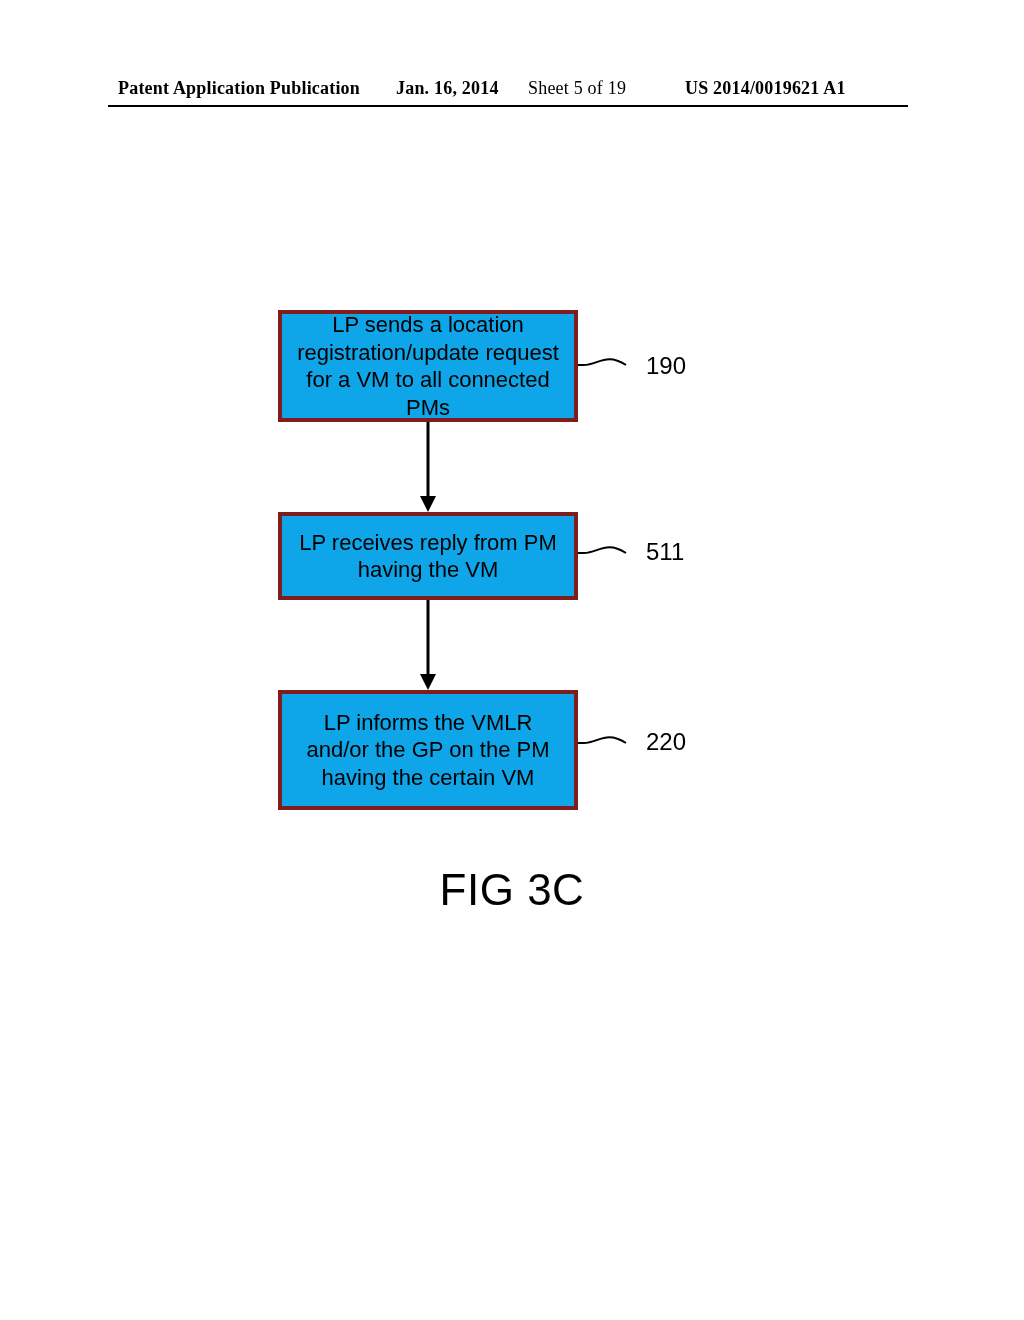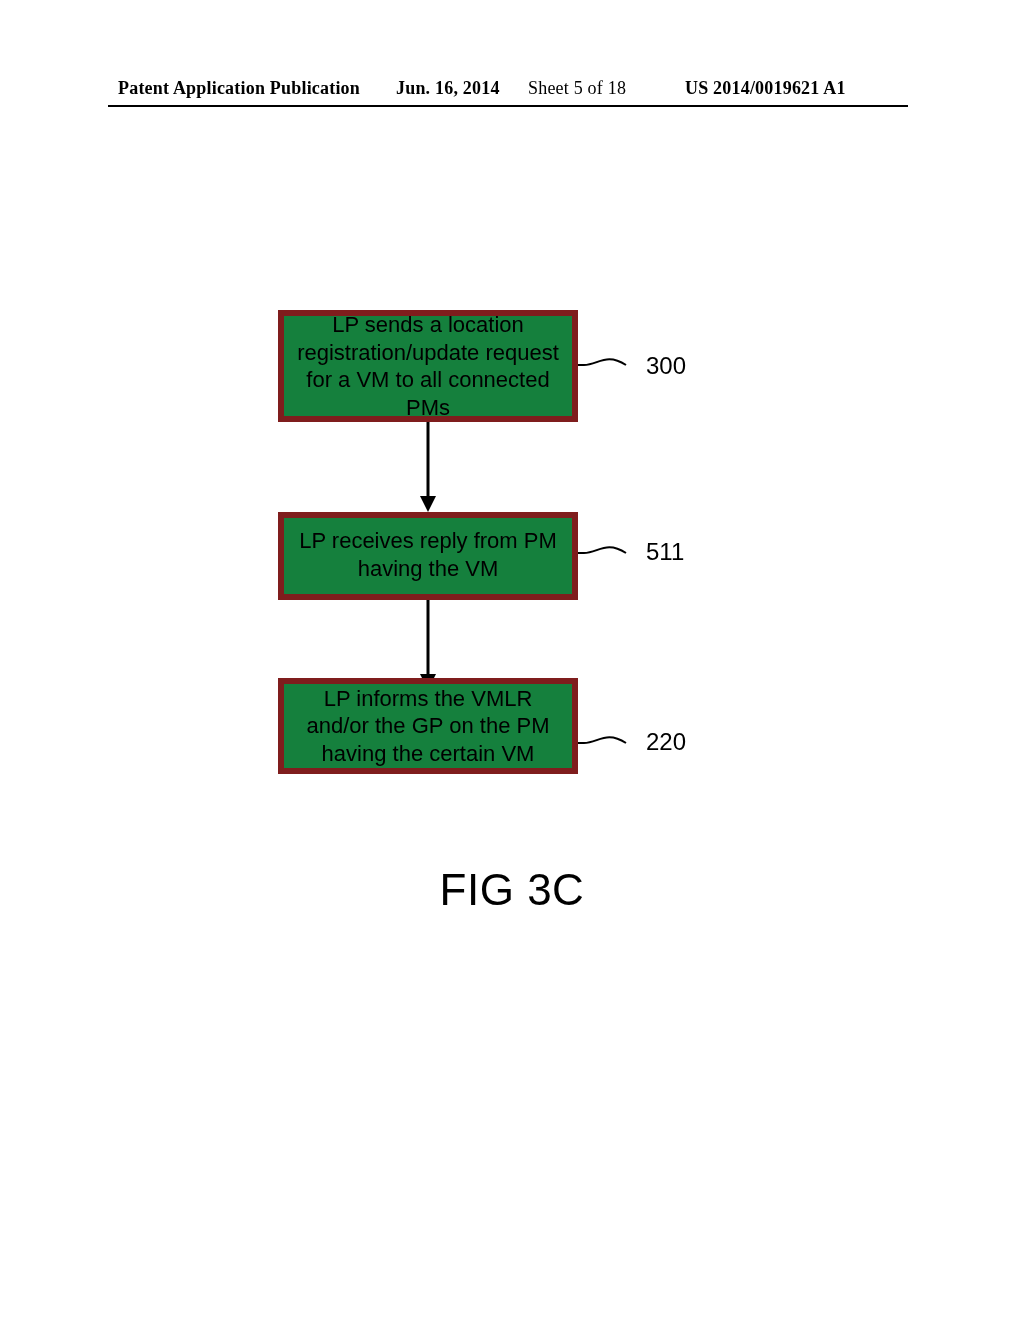--- a/index.html
+++ b/index.html
@@ -58,38 +58,38 @@
     position: absolute;
     top: 310px;
     left: 0;
     width: 1024px;
   }
 
   .box {
     position: absolute;
     left: 278px;
     width: 300px;
-    border: 6px solid #7f1d1d;
-    background: #15803d;
+    border: 4px solid #7f1d1d;
+    background: #0ea5e9;
     text-align: center;
     font-family: Arial, Helvetica, sans-serif;
     font-size: 22px;
     font-stretch: condensed;
     line-height: 1.25;
     display: flex;
     align-items: center;
     justify-content: center;
     padding: 12px 10px;
     box-sizing: border-box;
   }
   .box span { display: block; }
 
   #box-350 { top: 0;  height: 112px; }
-  #box-355 { top: 202px; height: 88px; align-items: flex-end; }
-  #box-360 { top: 368px; height: 96px; }
+  #box-355 { top: 202px; height: 88px; }
+  #box-360 { top: 380px; height: 120px; }
 
   .ref {
     position: absolute;
     font-family: Arial, Helvetica, sans-serif;
     font-size: 24px;
     left: 646px;
   }
   #ref-350 { top: 42px; }
   #ref-355 { top: 228px; }
   #ref-360 { top: 418px; }
@@ -127,37 +127,37 @@
     letter-spacing: 0.5px;
   }
 </style>
 </head>
 <body>
 
 <div class="page">
 
   <div class="header">
     <span class="left">Patent Application Publication</span>
-    <span class="mid">Jun. 16, 2014</span>
-    <span class="sheet">Sheet 5 of 18</span>
+    <span class="mid">Jan. 16, 2014</span>
+    <span class="sheet">Sheet 5 of 19</span>
     <span class="right">US 2014/0019621 A1</span>
   </div>
   <div class="header-rule"></div>
 
   <div class="diagram">
 
     <div id="box-350" class="box">
       <span>LP sends a location registration/update request for a VM to all connected PMs</span>
     </div>
     <div id="tick-350" class="tick">
       <svg width="60" height="30">
           <path d="M0 15 L6 15 C 20 15, 28 2, 48 15" stroke="#000" stroke-width="2" fill="none"></path>
         </svg>
     </div>
-    <div id="ref-350" class="ref">300</div>
+    <div id="ref-350" class="ref">190</div>
 
     <div id="arrow-1" class="arrow">
       <svg width="20" height="90" viewBox="0 0 20 90" style="margin-left:-8px">
         <line x1="10" y1="0" x2="10" y2="78" stroke="#000" stroke-width="3"></line>
         <polygon points="10,90 2,74 18,74" fill="#000"></polygon>
       </svg>
     </div>
 
     <div id="box-355" class="box">
       <span>LP receives reply from PM having the VM</span>

